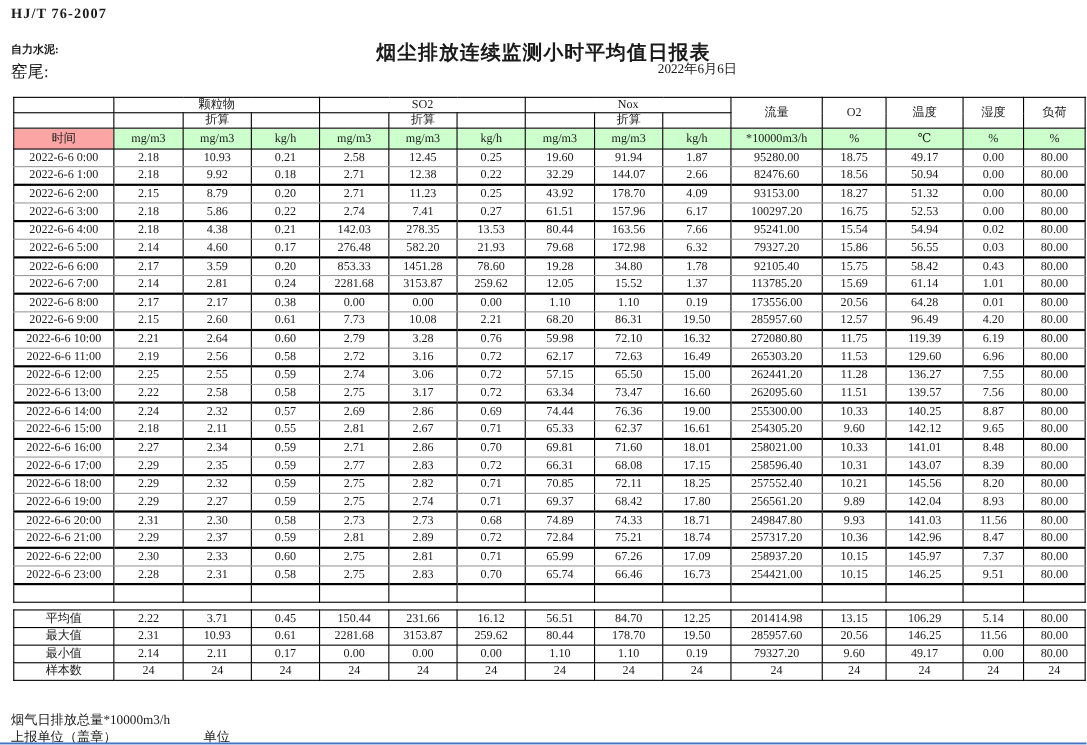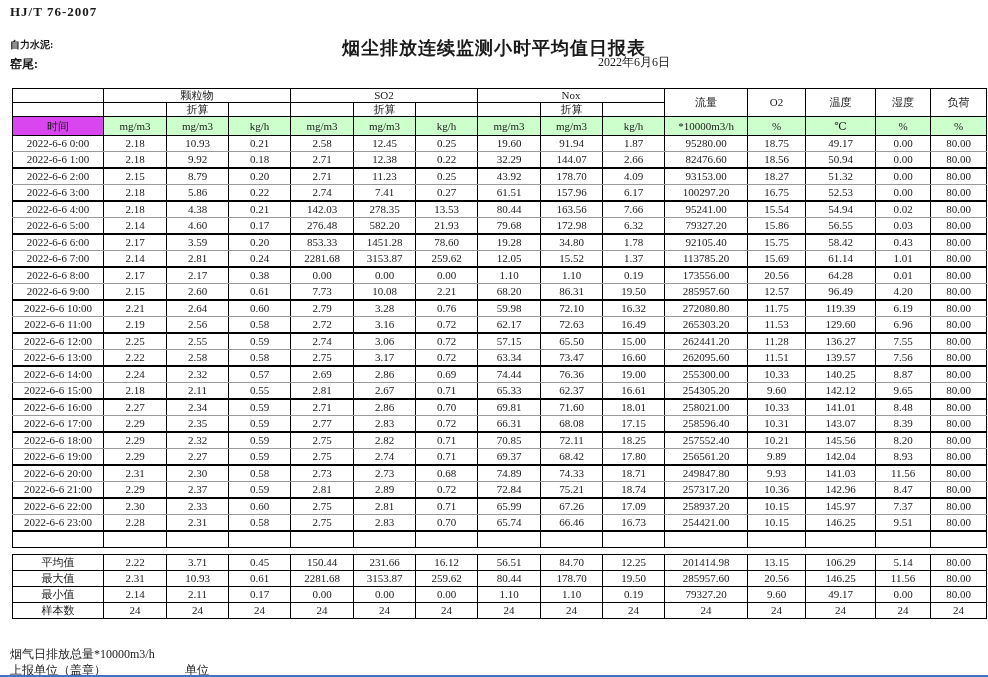--- a/index.html
+++ b/index.html
@@ -4,21 +4,21 @@
 <style>
   html,body { margin:0; padding:0; background:#fff; }
   .page {
     position:relative; width:988px; height:677px; overflow:hidden;
     background:#ffffff; font-family:"Liberation Serif","DejaVu Serif",serif;
     color:#1a1a1a;
   }
   .std-no { position:absolute; left:10px; top:4px; font-size:13px; font-weight:bold; letter-spacing:1px; }
   .title  { position:absolute; left:0; top:36px; width:988px; text-align:center; font-size:18px; font-weight:bold; letter-spacing:1px; }
   .company{ position:absolute; left:10px; top:38px; font-size:10px; font-weight:bold; }
-  .site   { position:absolute; left:10px; top:56px; font-size:12px; font-weight:bold; }
+  .site   { position:absolute; left:10px; top:56px; font-size:15px; font-weight:normal; }
   .date   { position:absolute; left:598px; top:54px; font-size:12px; }
 
   .tblwrap { position:absolute; left:12px; top:88px; }
   table.report { border-collapse:collapse; table-layout:fixed; width:974px; font-size:11px; }
   table.report td {
     border:1px solid #000; text-align:center; padding:0;
     height:15px; line-height:15px; white-space:nowrap; overflow:hidden;
   }
   table.report thead td { height:13px; line-height:13px; }
   table.report td.unit { background:#ccffcc; height:18px; line-height:18px; }
@@ -81,21 +81,21 @@
           <td>折算</td>
           <td></td>
           <td></td>
           <td>折算</td>
           <td></td>
           <td></td>
           <td>折算</td>
           <td></td>
         </tr>
         <tr>
-          <td class="unit" style="background: #d946ef;">时间</td>
+          <td class="unit" style="background: #fca5a5;">时间</td>
           <td class="unit" style="background: rgb(204, 255, 204);">mg/m3</td>
           <td class="unit" style="background: rgb(204, 255, 204);">mg/m3</td>
           <td class="unit" style="background: rgb(204, 255, 204);">kg/h</td>
           <td class="unit" style="background: rgb(204, 255, 204);">mg/m3</td>
           <td class="unit" style="background: rgb(204, 255, 204);">mg/m3</td>
           <td class="unit" style="background: rgb(204, 255, 204);">kg/h</td>
           <td class="unit" style="background: rgb(204, 255, 204);">mg/m3</td>
           <td class="unit" style="background: rgb(204, 255, 204);">mg/m3</td>
           <td class="unit" style="background: rgb(204, 255, 204);">kg/h</td>
           <td class="unit" style="background: rgb(204, 255, 204);">*10000m3/h</td>

